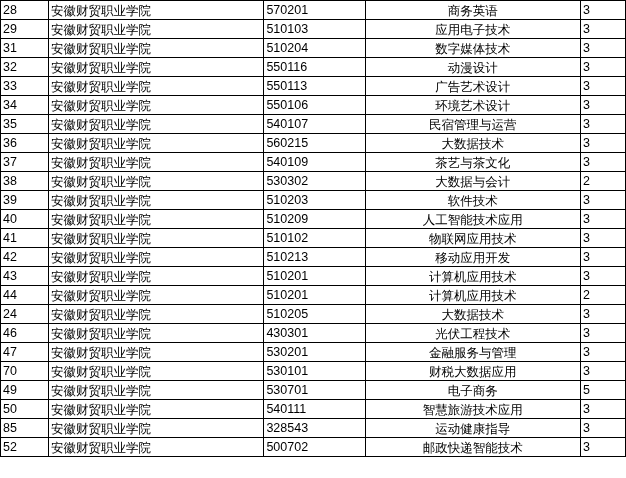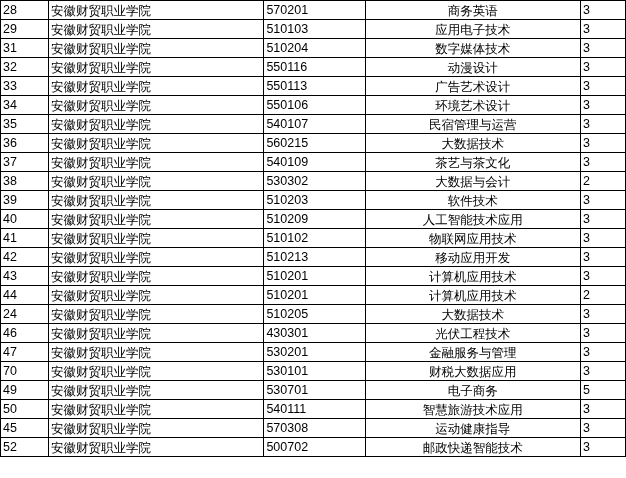--- a/index.html
+++ b/index.html
@@ -232,23 +232,23 @@
           <td class="years-cell">5</td>
         </tr>
         <tr>
           <td class="index-cell">50</td>
           <td class="school-cell">安徽财贸职业学院</td>
           <td class="code-cell">540111</td>
           <td class="name-cell">智慧旅游技术应用</td>
           <td class="years-cell">3</td>
         </tr>
         <tr>
-          <td class="index-cell">45</td>
-          <td class="school-cell">安徽财贸职业学院</td>
-          <td class="code-cell">570308</td>
+          <td class="index-cell">85</td>
+          <td class="school-cell">安徽财贸职业学院</td>
+          <td class="code-cell">328543</td>
           <td class="name-cell">运动健康指导</td>
           <td class="years-cell">3</td>
         </tr>
         <tr>
           <td class="index-cell">52</td>
           <td class="school-cell">安徽财贸职业学院</td>
           <td class="code-cell">500702</td>
           <td class="name-cell">邮政快递智能技术</td>
           <td class="years-cell">3</td>
         </tr>

